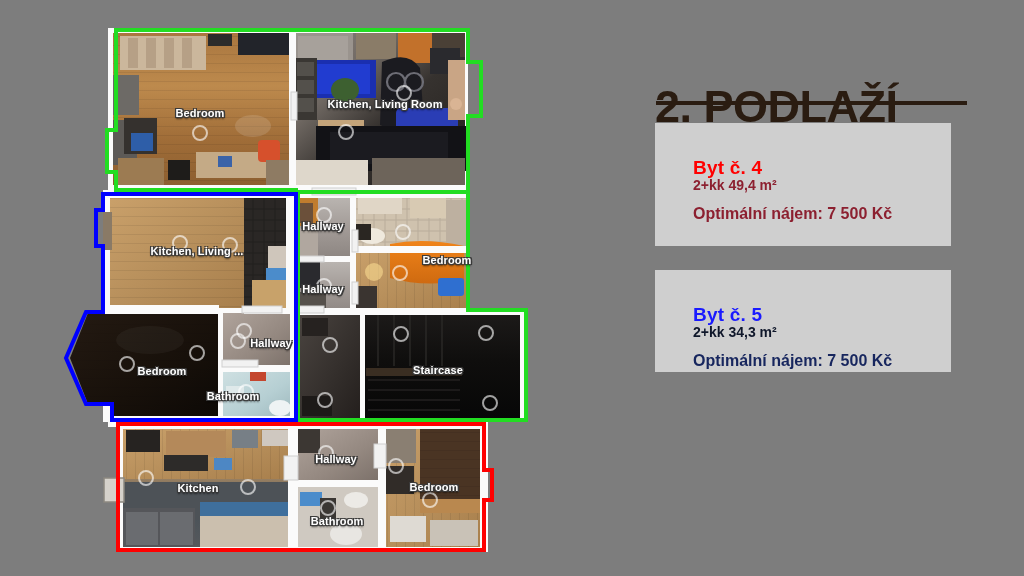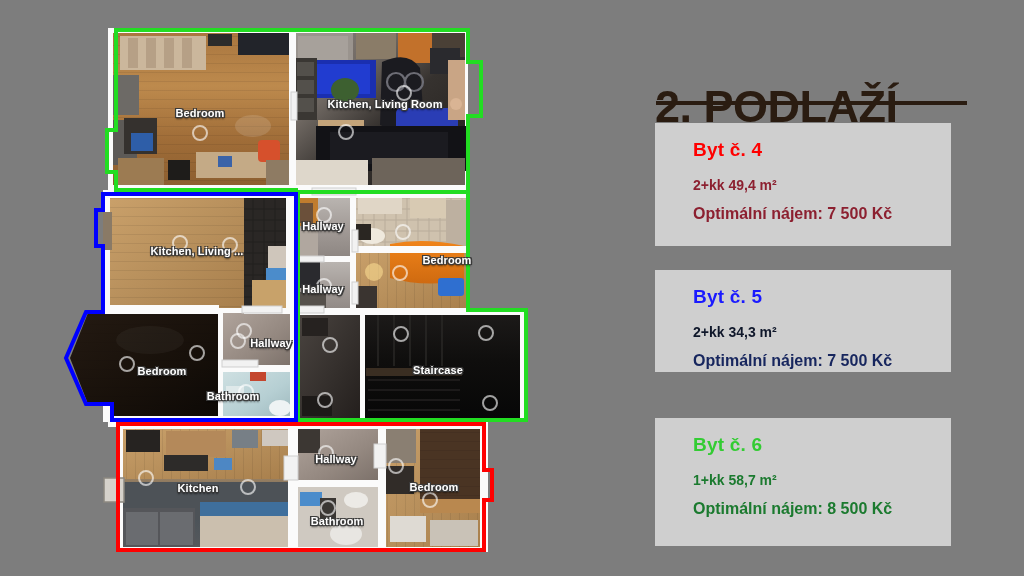--- a/index.html
+++ b/index.html
@@ -54,21 +54,21 @@
   .card{
     position:absolute;left:95px;width:296px;
     background:#cfcfcf;
     box-shadow:0 0 0 0 rgba(0,0,0,0);
   }
   #card-0{top:123px;height:123px;}
   #card-1{top:270px;height:102px;}
   #card-2{top:418px;height:128px;}
 
   .card-title{
-    position:absolute;left:38px;top:16px;
+    position:absolute;left:38px;top:34px;
     font-size:19px;font-weight:bold;
     letter-spacing:.2px;
   }
   .card-line1{
     position:absolute;left:38px;top:54px;
     font-size:14px;font-weight:bold;
   }
   .card-line2{
     position:absolute;left:38px;top:82px;
     font-size:16px;font-weight:bold;
@@ -440,19 +440,14 @@
       <div class="card-line1" style="color:#8c2030">2+kk 49,4 m²</div>
       <div class="card-line2" style="color:#8c2030">Optimální nájem: 7 500 Kč</div>
     </div>
 
     <div class="card" id="card-1">
       <div class="card-title" style="color:#1a1aff">Byt č. 5</div>
       <div class="card-line1" style="color:#0f172a">2+kk 34,3 m²</div>
       <div class="card-line2" style="color:#17265e">Optimální nájem: 7 500 Kč</div>
     </div>
 
-    <div class="card" id="card-2">
-      <div class="card-title" style="color:#33cc33">Byt č. 6</div>
-      <div class="card-line1" style="color:#1b7a2f">1+kk 58,7 m²</div>
-      <div class="card-line2" style="color:#1b7a2f">Optimální nájem: 8 500 Kč</div>
-    </div>
   </div>
 </div>
 
 </body></html>

